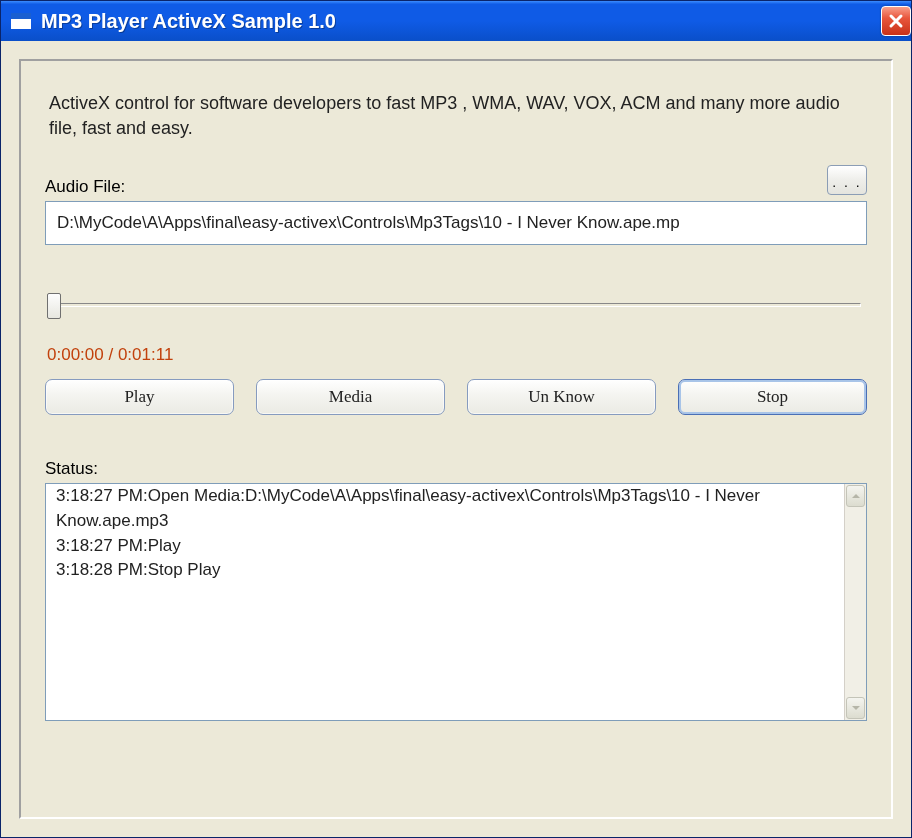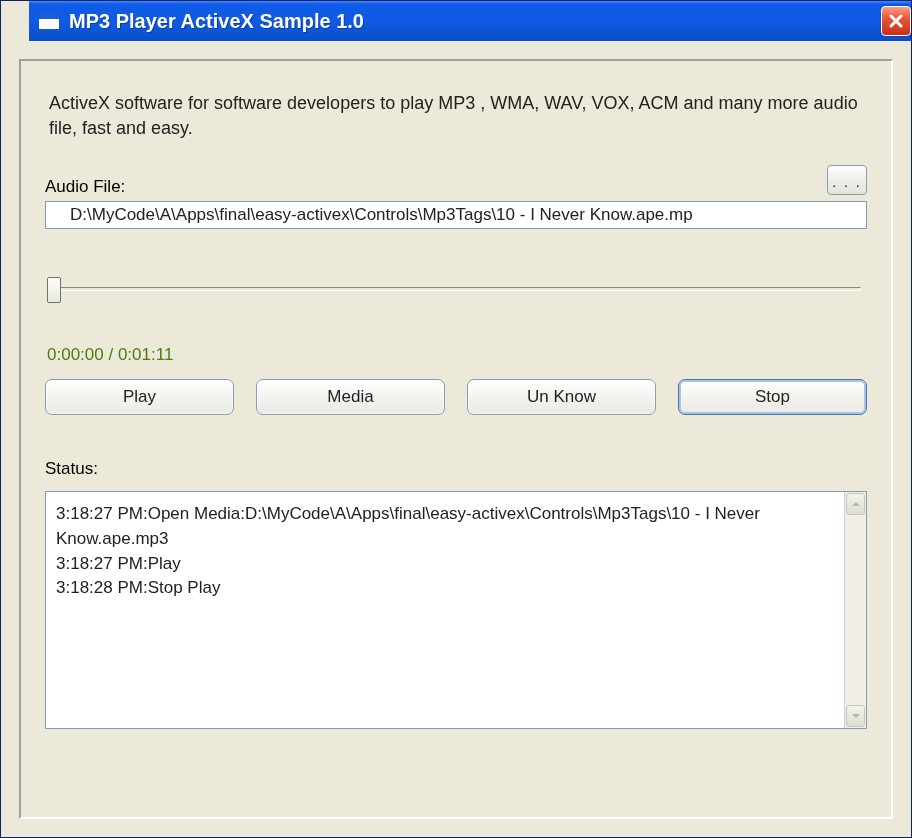--- a/index.html
+++ b/index.html
@@ -18,21 +18,20 @@
     display: flex;
     flex-direction: column;
   }
   .titlebar {
     height: 40px;
     background: linear-gradient(to bottom, #3b8cff 0%, #0f5be6 8%, #0f5be6 50%, #0a4fc9 100%);
     display: flex;
     align-items: center;
     padding: 0 0 0 10px;
     color: #fff;
-    margin-left: 28px;
   }
   .titlebar-icon {
     width: 20px;
     height: 16px;
     background: #fff;
     margin-right: 10px;
     position: relative;
   }
   .titlebar-icon::before {
     content: "";
@@ -100,24 +99,24 @@
     cursor: pointer;
     display: flex;
     align-items: flex-end;
     justify-content: center;
     padding-bottom: 4px;
     font-size: 14px;
     letter-spacing: 2px;
   }
   .file-input {
     width: 100%;
-    height: 28px;
+    height: 44px;
     border: 1px solid #7f9db9;
     background: #fff;
-    padding: 4px 24px;
+    padding: 4px 11px;
     font-family: inherit;
     font-size: 17px;
     color: #222;
   }
   .slider-wrap {
     margin: 46px 0 12px 0;
     height: 30px;
     position: relative;
   }
   .slider-track {
@@ -134,60 +133,60 @@
     left: 2px;
     width: 14px;
     height: 26px;
     background: linear-gradient(to bottom, #fdfdfd 0%, #e7e7e0 100%);
     border: 1px solid #707070;
     border-radius: 2px;
     cursor: pointer;
   }
   .time-display {
     font-size: 17px;
-    color: #4d7c0f;
-    margin: 40px 0 14px 2px;
+    color: #c2410c;
+    margin: 24px 0 14px 2px;
   }
   .button-row {
     display: flex;
     gap: 22px;
     margin-bottom: 44px;
   }
   .xp-btn {
     flex: 1;
     height: 36px;
     background: linear-gradient(to bottom, #ffffff 0%, #f4f4f0 45%, #ebebe4 100%);
     border: 1px solid #869bbf;
     border-radius: 7px;
-    font-family: Liberation Sans, sans-serif;
+    font-family: Liberation Serif, serif;
     font-size: 17px;
     color: #222;
     cursor: pointer;
     box-shadow: inset 0 0 0 1px rgba(255,255,255,0.6);
   }
   .xp-btn.focused {
     border: 1px solid #4a6fb5;
     box-shadow: inset 0 0 0 2px #a8c4e8;
   }
   .status-label {
     font-size: 17px;
-    margin-bottom: 12px;
+    margin-bottom: 4px;
     display: block;
   }
   .status-box {
     width: 100%;
     height: 238px;
     background: #fff;
     border: 1px solid #7f9db9;
     position: relative;
     display: flex;
   }
   .status-text {
     flex: 1;
-    padding: 10px 10px;
+    padding: 0 10px;
     font-size: 17px;
     line-height: 1.45;
     color: #222;
     white-space: pre-wrap;
     overflow: hidden;
     font-family: inherit;
     border: none;
     resize: none;
     background: transparent;
   }
@@ -220,21 +219,21 @@
     <div class="close-btn">
       <svg viewBox="0 0 16 16">
         <path d="M3 3 L13 13 M13 3 L3 13" stroke="#fff" stroke-width="3" stroke-linecap="round" fill="none"></path>
       </svg>
     </div>
   </div>
 
   <div class="client-area">
     <div class="panel">
 
-      <div class="description">ActiveX software for software developers to play MP3 , WMA, WAV, VOX, ACM and many more audio file, fast and easy.</div>
+      <div class="description">ActiveX control for software developers to fast MP3 , WMA, WAV, VOX, ACM and many more audio file, fast and easy.</div>
 
       <div class="file-row">
         <span class="file-label">Audio File:</span>
         <div class="browse-btn">
           <span>. . .</span>
         </div>
         <input type="text" class="file-input" value="D:\MyCode\A\Apps\final\easy-activex\Controls\Mp3Tags\10 - I Never Know.ape.mp" style="">
       </div>
 
       <div class="slider-wrap">

